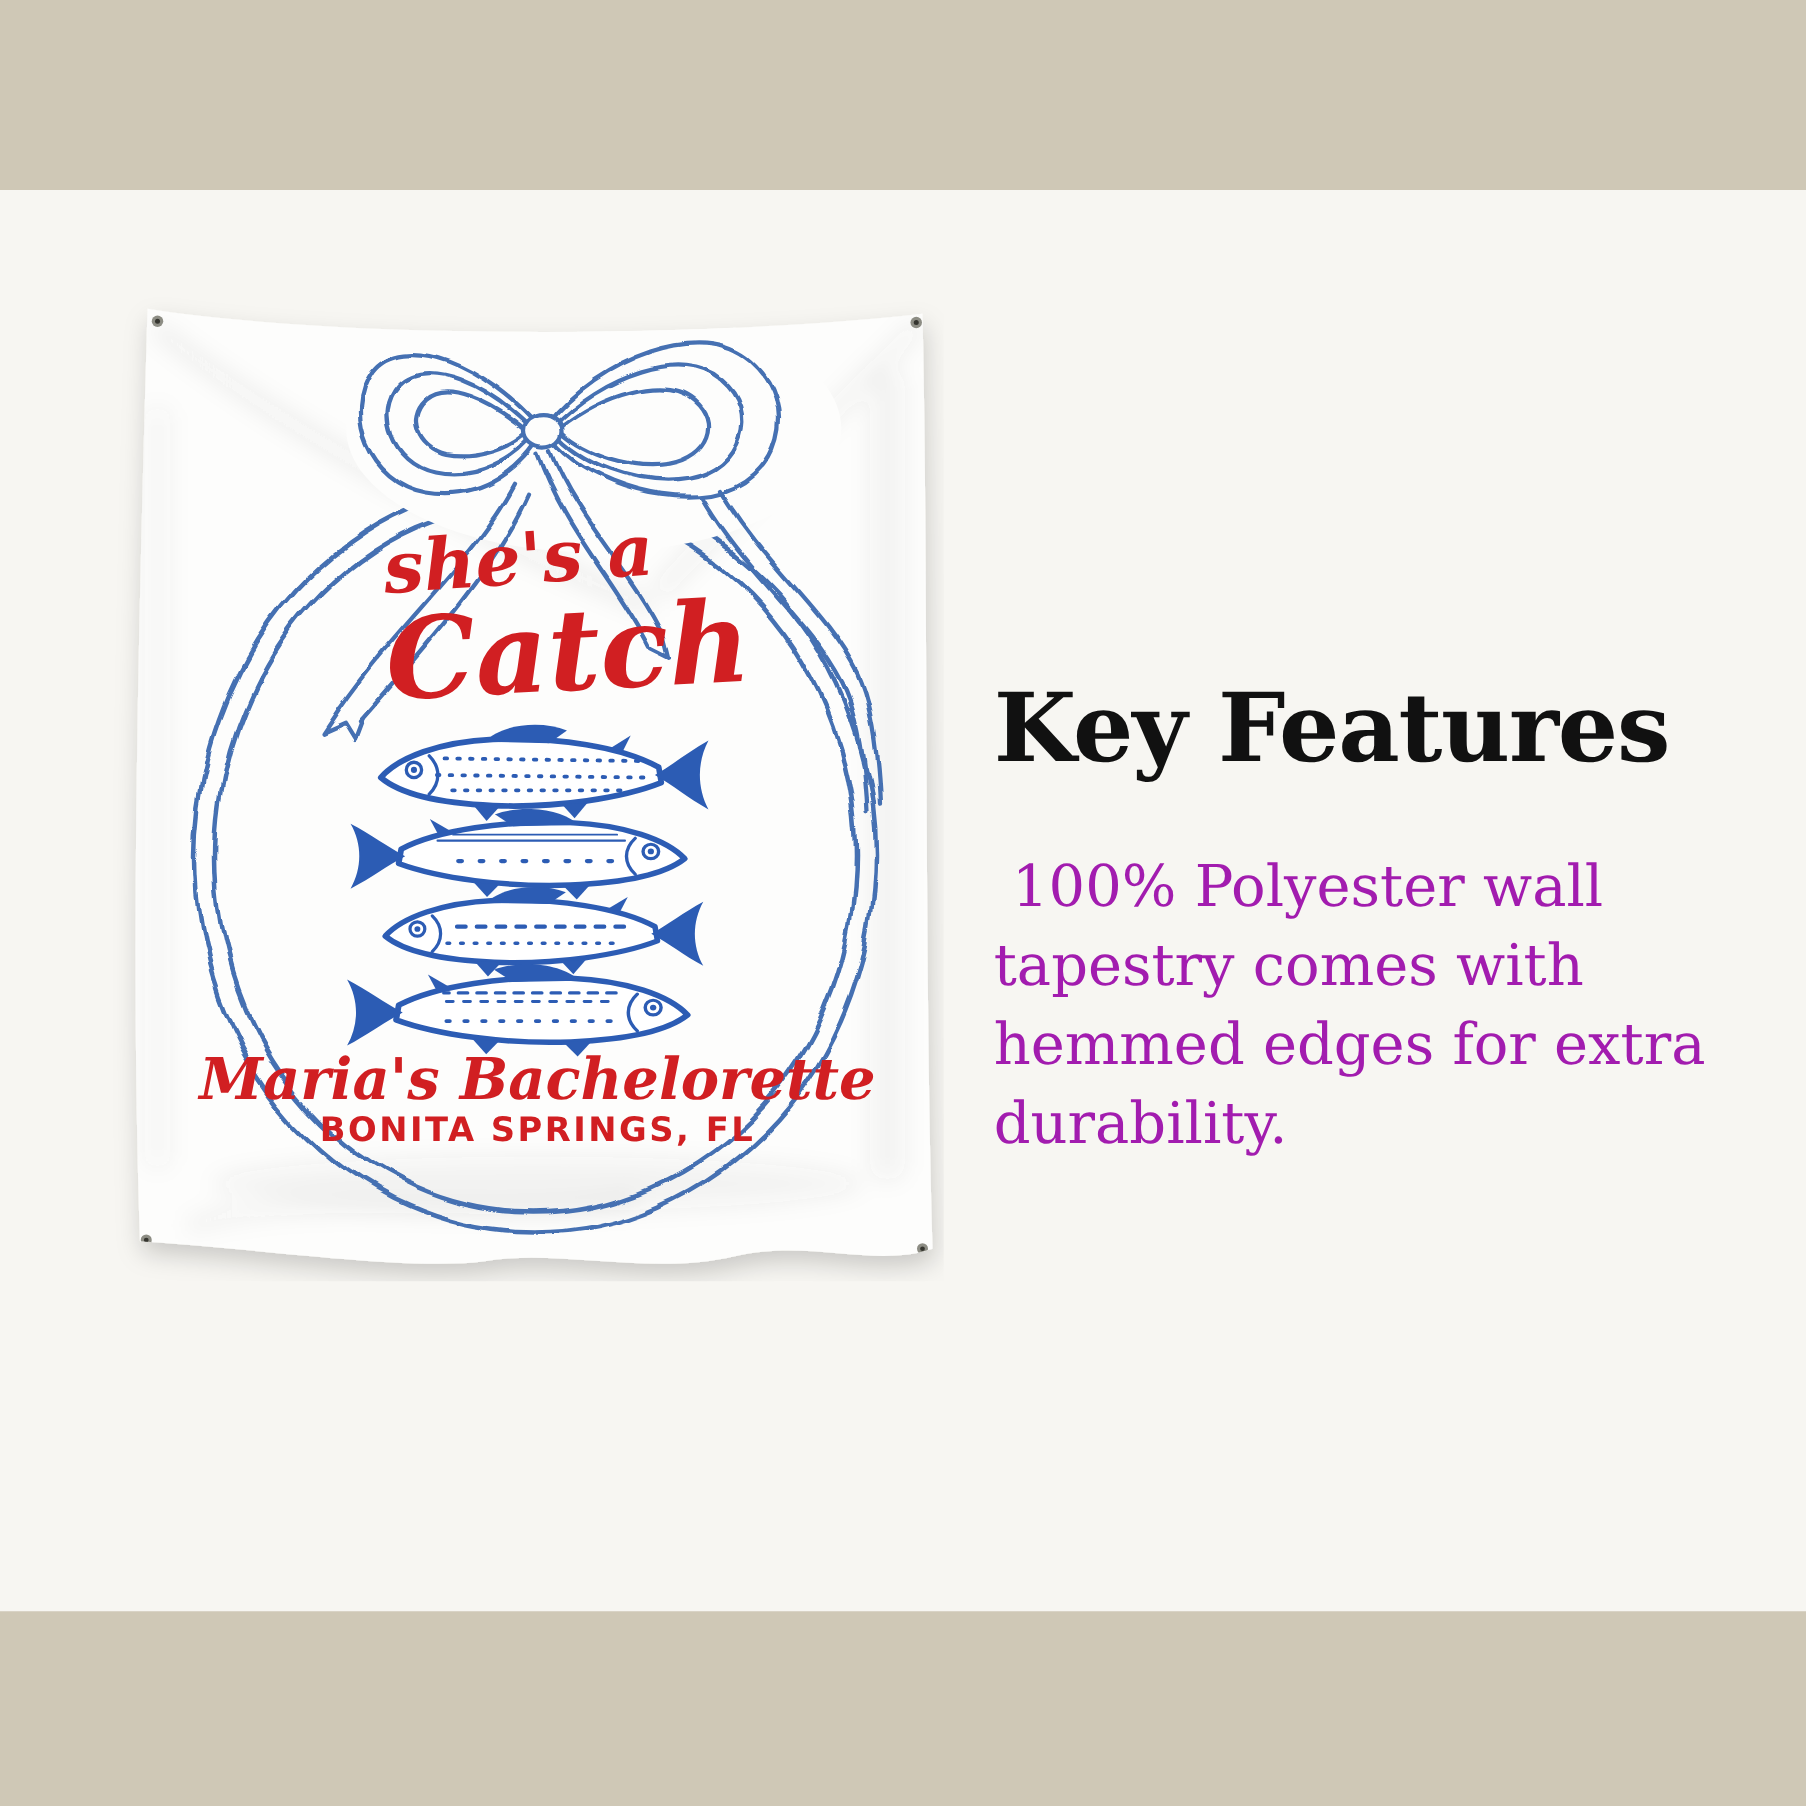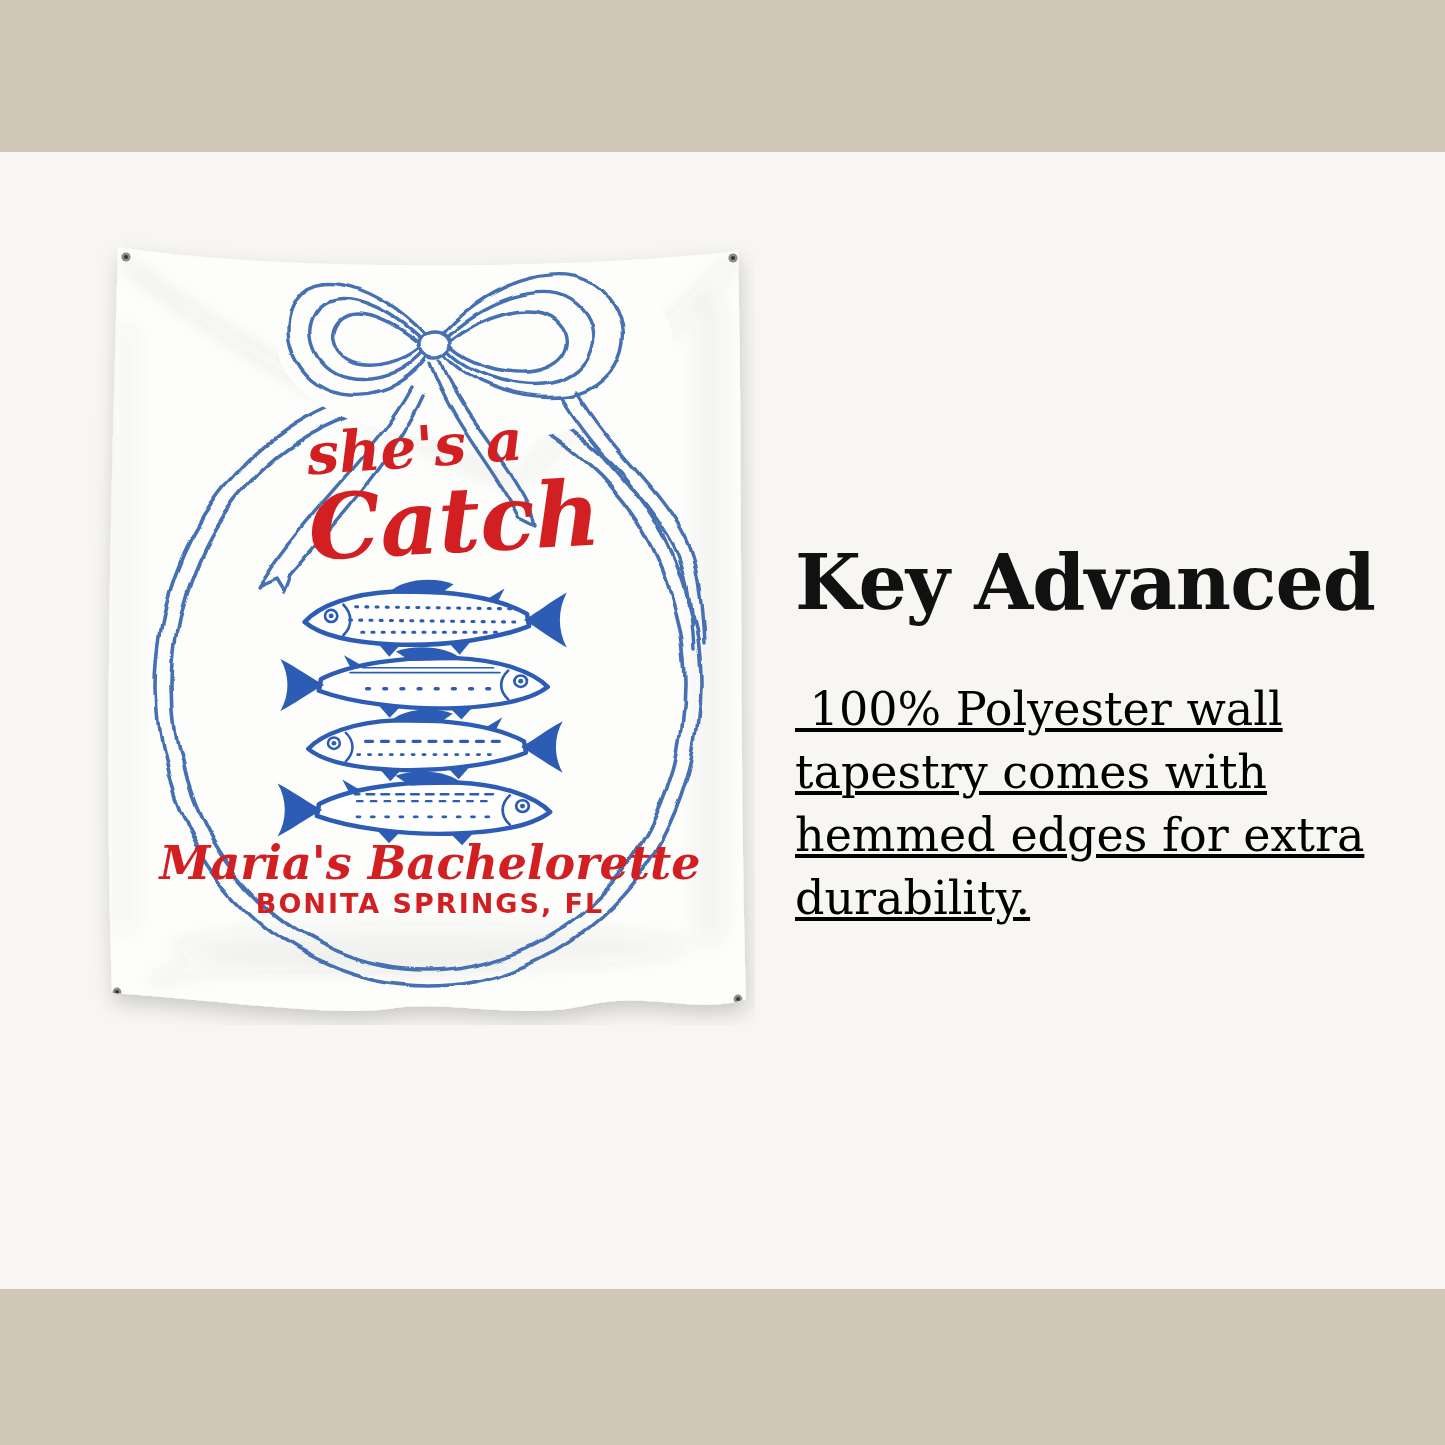--- a/index.html
+++ b/index.html
@@ -37,23 +37,22 @@
     font-size: 76px;
     line-height: 82px;
     letter-spacing: -1px;
     color: #111111;
   }
   .features p {
     font-family: "DejaVu Serif", serif;
     font-weight: 400;
     font-size: 46px;
     line-height: 63px;
-    color: #000000;
+    color: #a21caf;
     white-space: pre-line;
-    text-decoration: underline;
   }
   .features p.p1 { margin-top: 54px; }
   .features p.p2 { margin-top: 74px; }
 
   .script { font-style: italic; font-weight: 700; }
 </style>
 </head>
 <body style="background-color: rgb(247, 246, 242);">
 
 <div class="band top" style="background-color: rgb(207, 200, 182);"></div>
@@ -202,20 +201,20 @@
         <g>
             <circle cx="648" cy="764" r="4.4" fill="#8d8d84"></circle>
             <circle cx="648" cy="764" r="1.9" fill="#35352f"></circle>
           </g>
       </g>
     </g>
   </svg>
 </figure>
 
 <section class="features">
-  <h1>Key Advanced</h1>
+  <h1>Key Features</h1>
   <p class="p1">&nbsp;100% Polyester wall
 tapestry comes with
 hemmed edges for extra
 durability.</p>
 </section>
 
 <div class="band bottom" style="background-color: rgb(207, 200, 182);"></div>
 
 </body></html>

